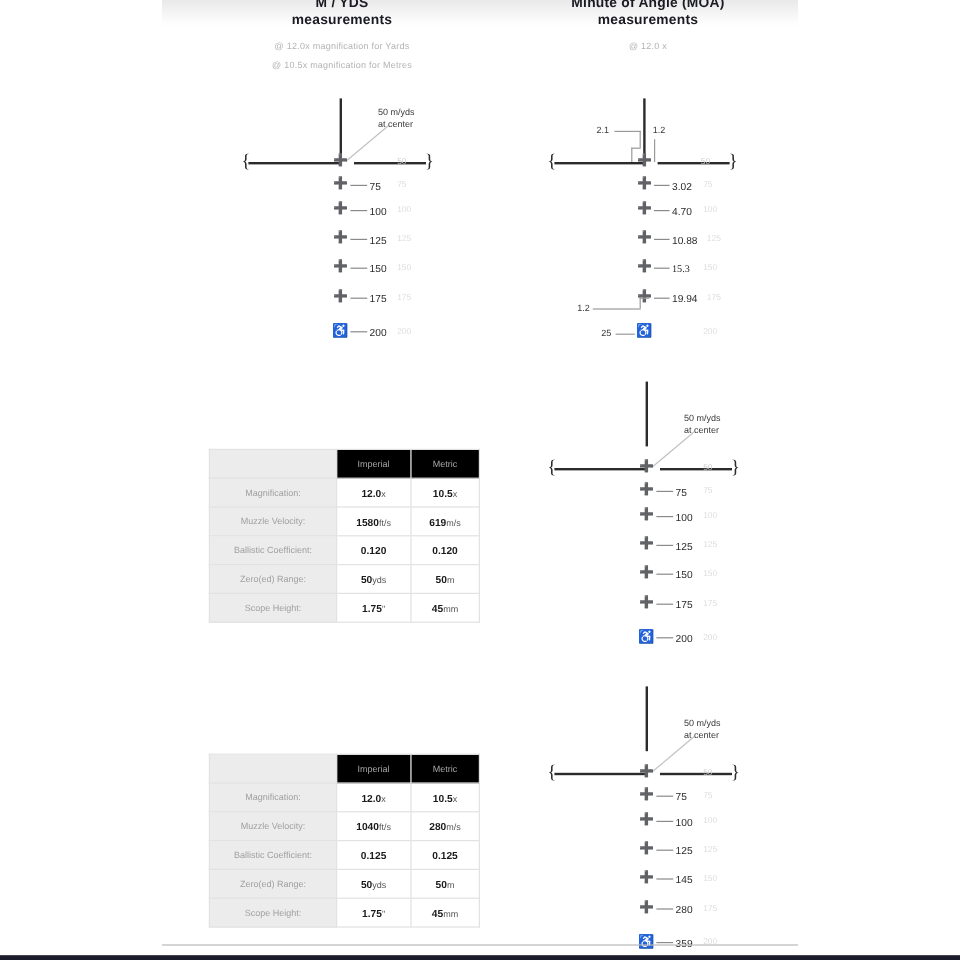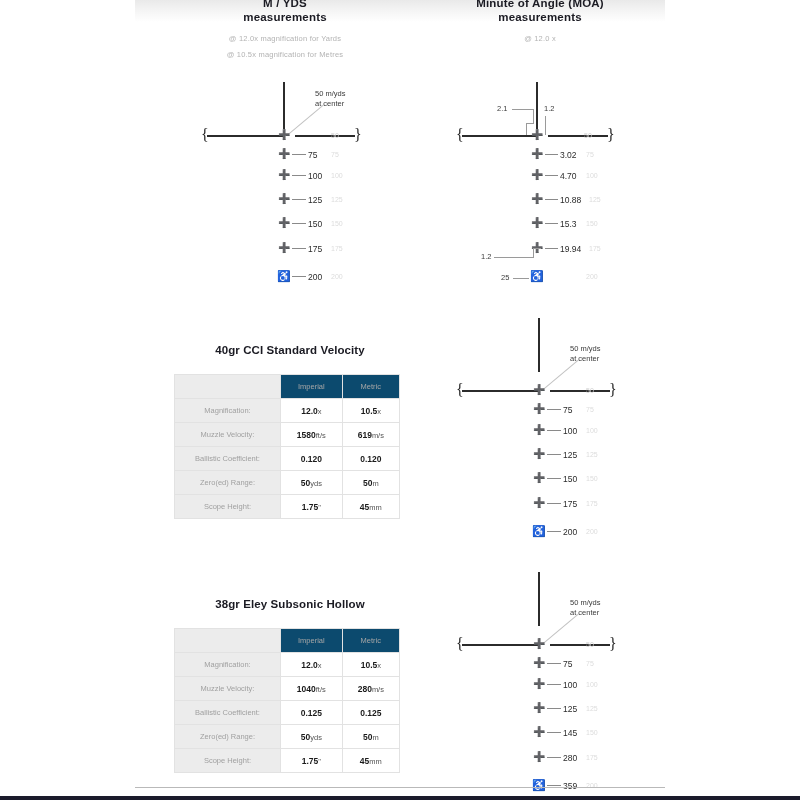--- a/index.html
+++ b/index.html
@@ -129,21 +129,21 @@
     width: 226px;
     font-size: 7.5px;
   }
   table.spec td, table.spec th {
     border: 1px solid #e2e2e2;
     height: 24px;
     text-align: center;
     padding: 0 4px;
     font-weight: normal;
   }
-  table.spec tr.hdr td { background: #0c4a6e; color: #a6a6a6; font-size: 7.5px; }
+  table.spec tr.hdr td { background: #000000; color: #a6a6a6; font-size: 7.5px; }
   table.spec td.rowlabel { background: #ececec; color: #a0a0a0; width: 106px; }
   table.spec td.val { background: #ffffff; color: #1a1a1a; font-weight: bold; font-size: 8.5px; }
   table.spec td.val .u { font-weight: normal; font-size: 7.5px; color: #555; }
   table.spec tr.hdr td.blank { background: #ececec; border-color:#e2e2e2; }
 </style>
 </head>
 <body>
 
 <div id="page">
 
@@ -239,21 +239,21 @@
     <div class="lbl-dark" style="left:560px; top:171px;">4.70</div>
     <div class="lbl-faint" style="left:586px; top:172px;">100</div>
 
     <div class="plus" style="left:531px; top:194px;">➕</div>
     <div class="tick-line" style="left:545px; top:199px; width:13px;"></div>
     <div class="lbl-dark" style="left:560px; top:195px;">10.88</div>
     <div class="lbl-faint" style="left:589px; top:196px;">125</div>
 
     <div class="plus" style="left:531px; top:218px;">➕</div>
     <div class="tick-line" style="left:545px; top:223px; width:13px;"></div>
-    <div class="lbl-dark" style="left:560px; top:219px;">15.3</div>
+    <div class="lbl-dark" style="left:560px; top:219px;font-family:Liberation Serif, serif;">15.3</div>
     <div class="lbl-faint" style="left:586px; top:220px;">150</div>
 
     <div class="plus" style="left:531px; top:243px;">➕</div>
     <div class="tick-line" style="left:545px; top:248px; width:13px;"></div>
     <div class="lbl-dark" style="left:560px; top:244px;">19.94</div>
     <div class="lbl-faint" style="left:589px; top:245px;">175</div>
 
     <div class="moa-lbl" style="left:481px; top:252px;">1.2</div>
     <div class="moa-seg-h" style="left:494px; top:257px; width:40px;"></div>
     <div class="moa-seg-v" style="left:533px; top:248px; height:9px;"></div>
@@ -352,21 +352,20 @@
     <div class="tick-line" style="left:547px; top:757px; width:14px;"></div>
     <div class="lbl-dark" style="left:563px; top:753px;">280</div>
     <div class="lbl-faint" style="left:586px; top:754px;">175</div>
 
     <div class="bell" style="left:532px; top:780px;">♿</div>
     <div class="tick-line" style="left:547px; top:785px; width:14px;"></div>
     <div class="lbl-dark" style="left:563px; top:781px;">359</div>
     <div class="lbl-faint" style="left:586px; top:782px;">200</div>
   </div>
 
-  <div class="tbl-title" style="left:175px; top:344px; width:230px;">40gr CCI Standard Velocity</div>
   <table class="spec" style="left:174px; top:374px;">
     <tbody>
       <tr class="hdr">
         <td class="blank"></td>
         <td>Imperial</td>
         <td>Metric</td>
       </tr>
       <tr>
         <td class="rowlabel">Magnification:</td>
         <td class="val"><span>12.0</span><span class="u">x</span></td>
@@ -388,21 +387,20 @@
         <td class="val"><span>50</span><span class="u">m</span></td>
       </tr>
       <tr>
         <td class="rowlabel">Scope Height:</td>
         <td class="val"><span>1.75</span><span class="u">"</span></td>
         <td class="val"><span>45</span><span class="u">mm</span></td>
       </tr>
     </tbody>
   </table>
 
-  <div class="tbl-title" style="left:175px; top:598px; width:230px;">38gr Eley Subsonic Hollow</div>
   <table class="spec" style="left:174px; top:628px;">
     <tbody>
       <tr class="hdr">
         <td class="blank"></td>
         <td>Imperial</td>
         <td>Metric</td>
       </tr>
       <tr>
         <td class="rowlabel">Magnification:</td>
         <td class="val"><span>12.0</span><span class="u">x</span></td>

